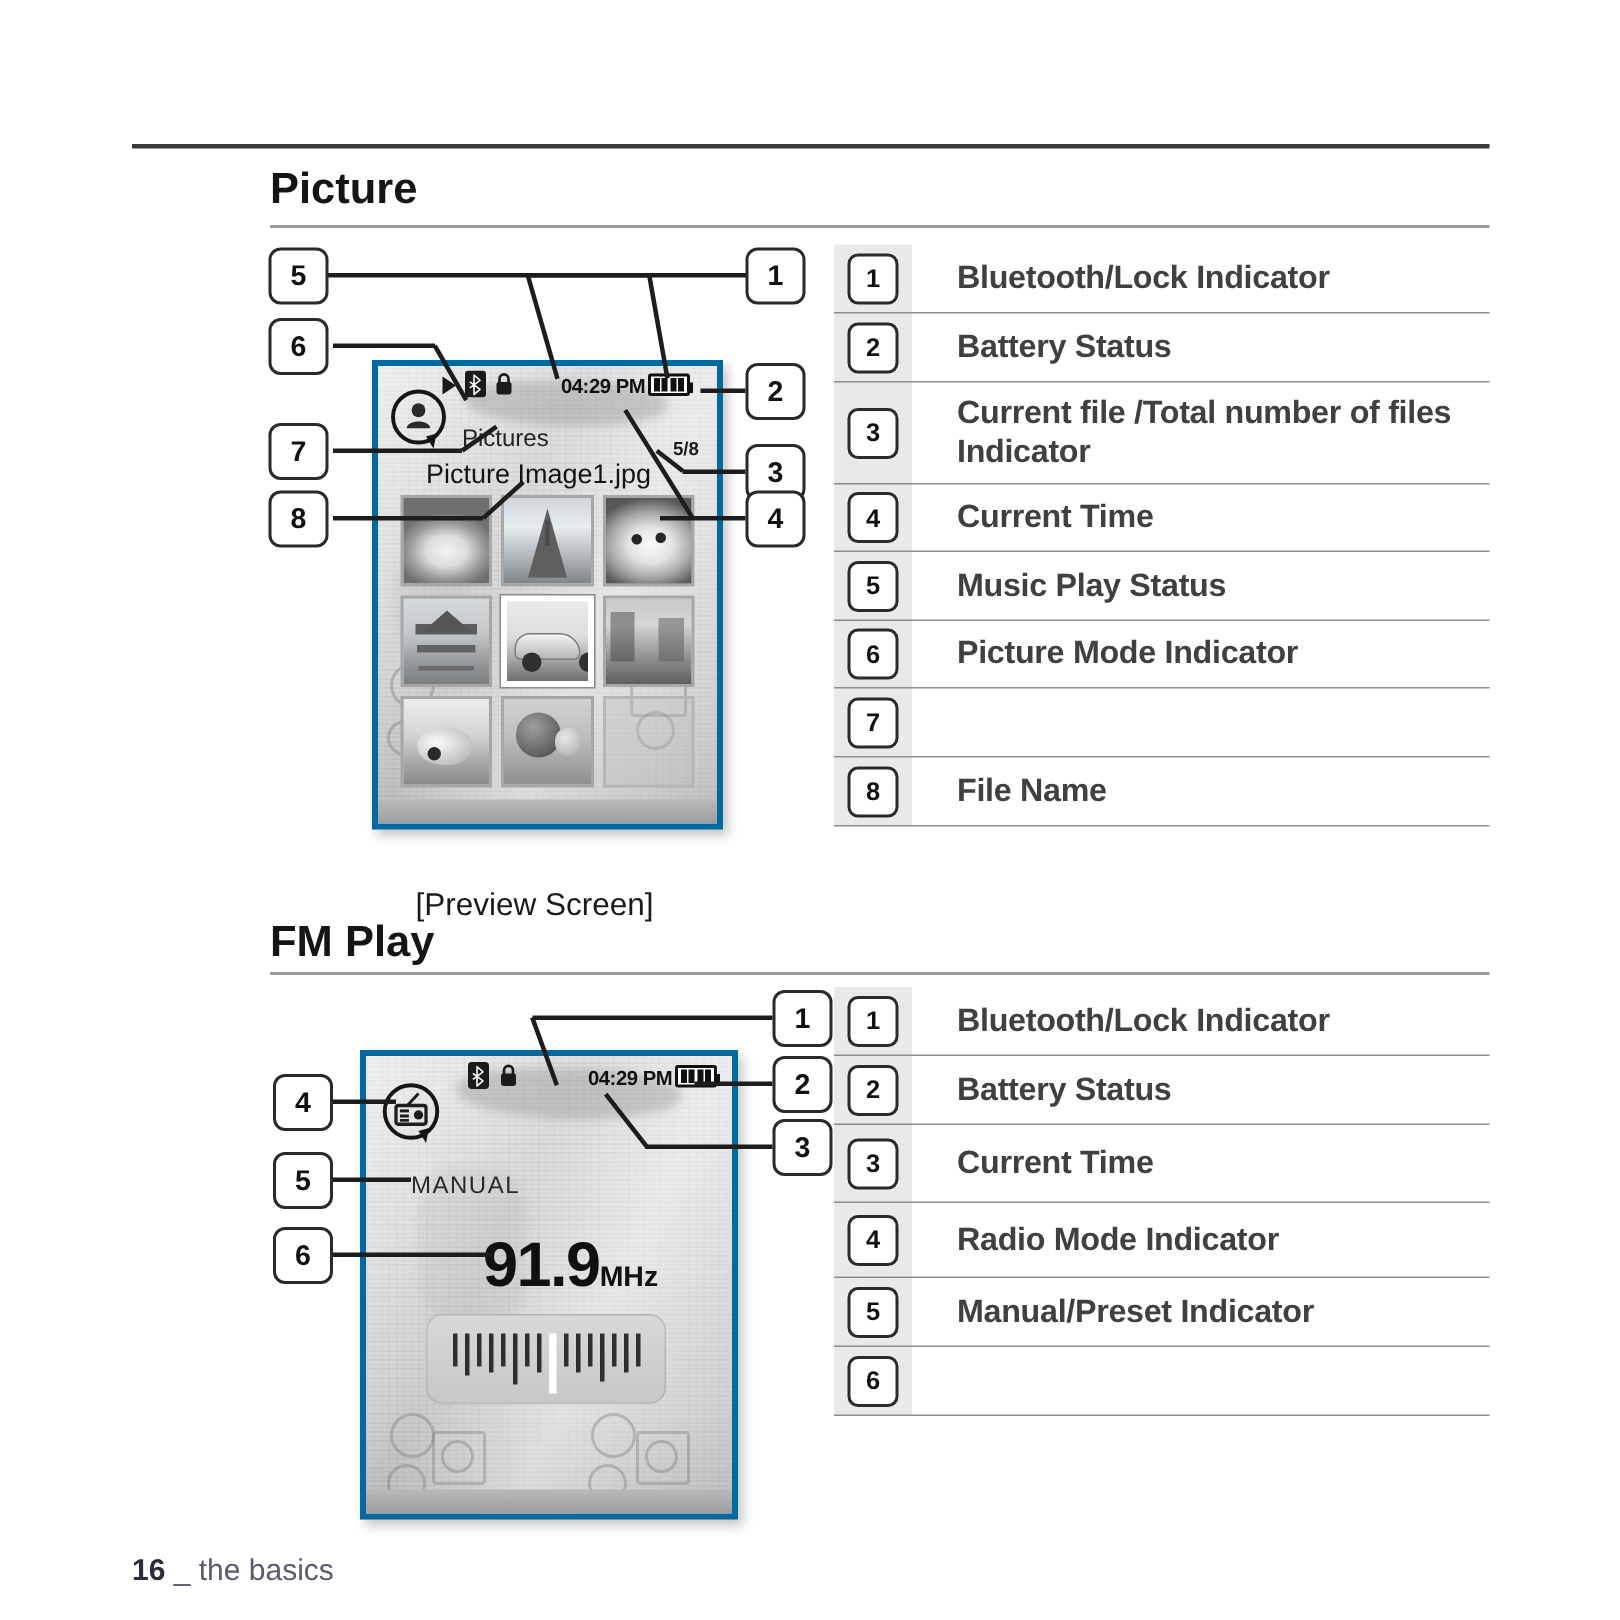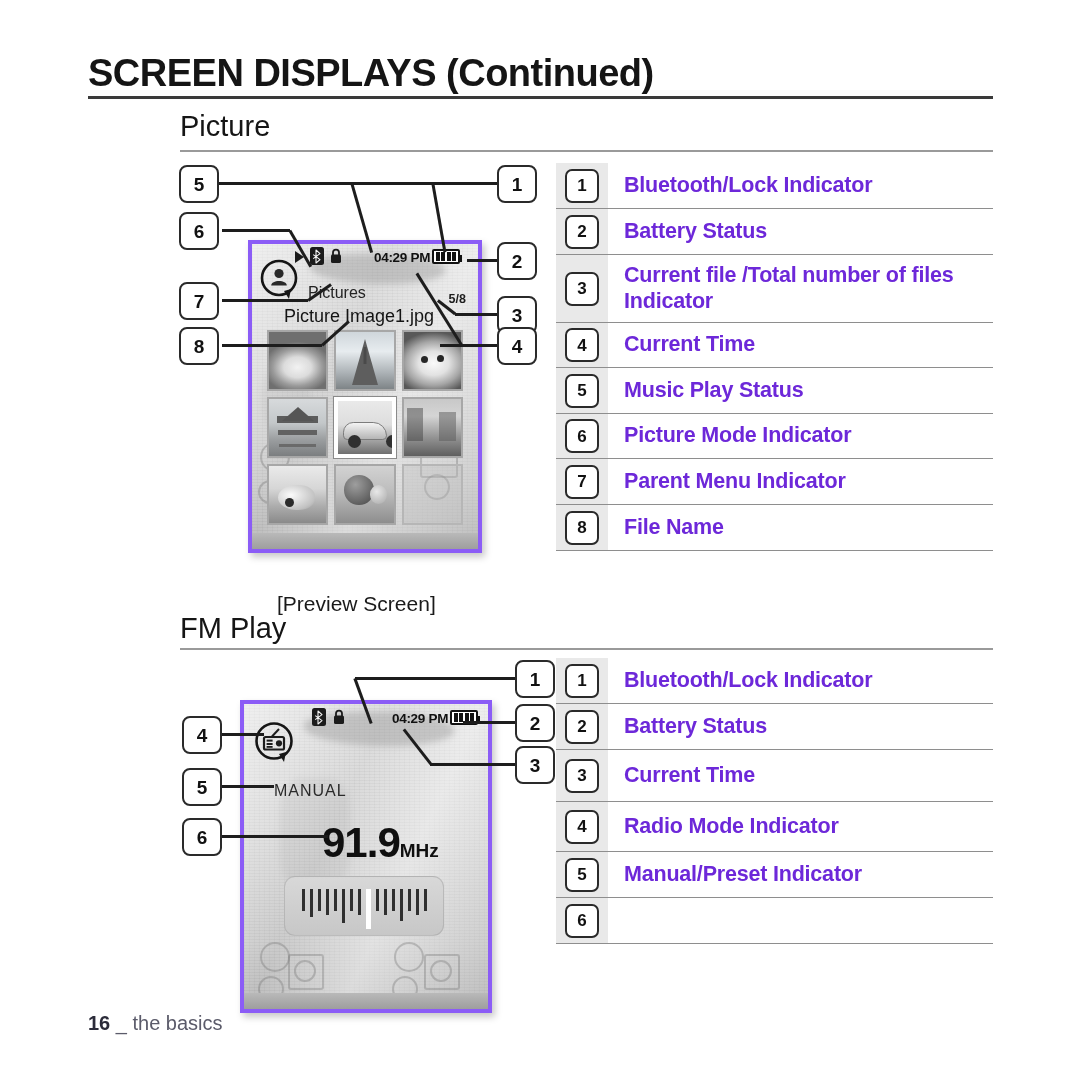--- a/index.html
+++ b/index.html
@@ -19,21 +19,21 @@
     font-size:38px;font-weight:bold;letter-spacing:-0.5px;
     color:#151515;white-space:nowrap;
   }
   .doc-title-rule{
     position:absolute;left:88px;top:96px;width:905px;height:3px;
     background:#3a3a3a;
   }
 
   
   .sec-head{
-    position:absolute;font-size:29px;font-weight:normal;color:#151515;
+    position:absolute;font-size:29px;font-weight:bold;color:#151515;
   }
   .sec-rule{position:absolute;height:2px;background:#9a9a9a;}
 
   
   .legend{position:absolute;}
   .legend .numcol-bg{
     position:absolute;left:0;top:0;width:52px;bottom:0;background:#e9e9e9;
   }
   .lrow{
     position:relative;display:flex;align-items:center;
@@ -44,38 +44,38 @@
   .lnum{
     width:52px;flex:0 0 52px;display:flex;align-items:center;justify-content:center;
     position:relative;z-index:2;
   }
   .numbox{
     width:30px;height:30px;border:2.2px solid #2a2a2a;border-radius:7px;
     background:#ffffff;display:flex;align-items:center;justify-content:center;
     font-size:17px;font-weight:bold;color:#111;line-height:1;
   }
   .ltext{
-    padding-left:16px;font-size:21.5px;font-weight:bold;color:#6d28d9;
+    padding-left:30px;font-size:21.5px;font-weight:bold;color:#404040;
     line-height:1.18;letter-spacing:-0.2px;
   }
 
   
   .callout{
     position:absolute;width:36px;height:34px;border:2.4px solid #2a2a2a;
     border-radius:8px;background:#ffffff;
     display:flex;align-items:center;justify-content:center;
     font-size:19px;font-weight:bold;color:#111;z-index:25;line-height:1;
   }
   .lead{position:absolute;background:#1d1d1d;z-index:20;}
   .lead-h{height:2.6px;}
   .lead-d{position:absolute;background:#1d1d1d;height:2.6px;transform-origin:0 50%;z-index:20;}
 
   
   .device{
-    position:absolute;border:4px solid #8b5cf6;background:#c9c9c9;
+    position:absolute;border:4px solid #0369a1;background:#c9c9c9;
     overflow:hidden;box-shadow:3px 4px 7px rgba(0,0,0,0.22);
     z-index:5;
   }
   .screen-bg{
     position:absolute;inset:0;
     background:
       linear-gradient(115deg, rgba(255,255,255,0.55) 0%, rgba(255,255,255,0.1) 38%, rgba(255,255,255,0.5) 62%, rgba(210,210,210,0.3) 100%),
       repeating-linear-gradient(0deg, rgba(0,0,0,0.045) 0px, rgba(0,0,0,0.045) 1px, rgba(0,0,0,0) 1px, rgba(0,0,0,0) 3px),
       repeating-linear-gradient(90deg, rgba(0,0,0,0.03) 0px, rgba(0,0,0,0.03) 1px, rgba(0,0,0,0) 1px, rgba(0,0,0,0) 5px),
       linear-gradient(180deg,#dcdcdc 0%,#d2d2d2 45%,#c6c6c6 78%,#b4b4b4 100%);
@@ -189,29 +189,28 @@
     display:flex;align-items:flex-start;justify-content:center;gap:5px;
     padding-top:12px;box-sizing:border-box;
   }
   .tick{width:3px;background:#2f2f2f;}
   .tick.cur{background:#ffffff;width:5px;}
 
   
   .caption{position:absolute;font-size:21px;color:#1a1a1a;white-space:nowrap;margin-top:32px;}
 
   
-  .footer{position:absolute;left:88px;top:1012px;font-size:20px;color:#5b5b6a;}
+  .footer{position:absolute;left:88px;top:1036px;font-size:20px;color:#5b5b6a;}
   .footer .pno{font-weight:bold;color:#2c2c3a;}
 </style>
 </head>
 <body>
 
 <div class="page">
 
-  <div class="doc-title">SCREEN DISPLAYS (Continued)</div>
   <div class="doc-title-rule"></div>
 
   <div class="sec-head" style="left:180px;top:110px;">Picture</div>
   <div class="sec-rule" style="left:180px;top:150px;width:813px;"></div>
 
   <div class="lead lead-h" style="left:215px;top:182px;width:218px;"></div>
   <div class="lead-d" style="left:433px;top:182px;width:70px;transform:rotate(80deg);"></div>
 
   <div class="lead lead-h" style="left:352px;top:182px;width:155px;"></div>
   <div class="lead-d" style="left:352px;top:182px;width:72px;transform:rotate(74deg);"></div>
@@ -332,21 +331,20 @@
     <div class="lrow" style="height:45px;">
       <div class="lnum">
           <div class="numbox">6</div>
         </div>
       <div class="ltext">Picture Mode Indicator</div>
     </div>
     <div class="lrow" style="height:46px;">
       <div class="lnum">
           <div class="numbox">7</div>
         </div>
-      <div class="ltext">Parent Menu Indicator</div>
     </div>
     <div class="lrow" style="height:46px;">
       <div class="lnum">
           <div class="numbox">8</div>
         </div>
       <div class="ltext">File Name</div>
     </div>
   </div>
 
   <div class="sec-head" style="left:180px;top:612px;">FM Play</div>

